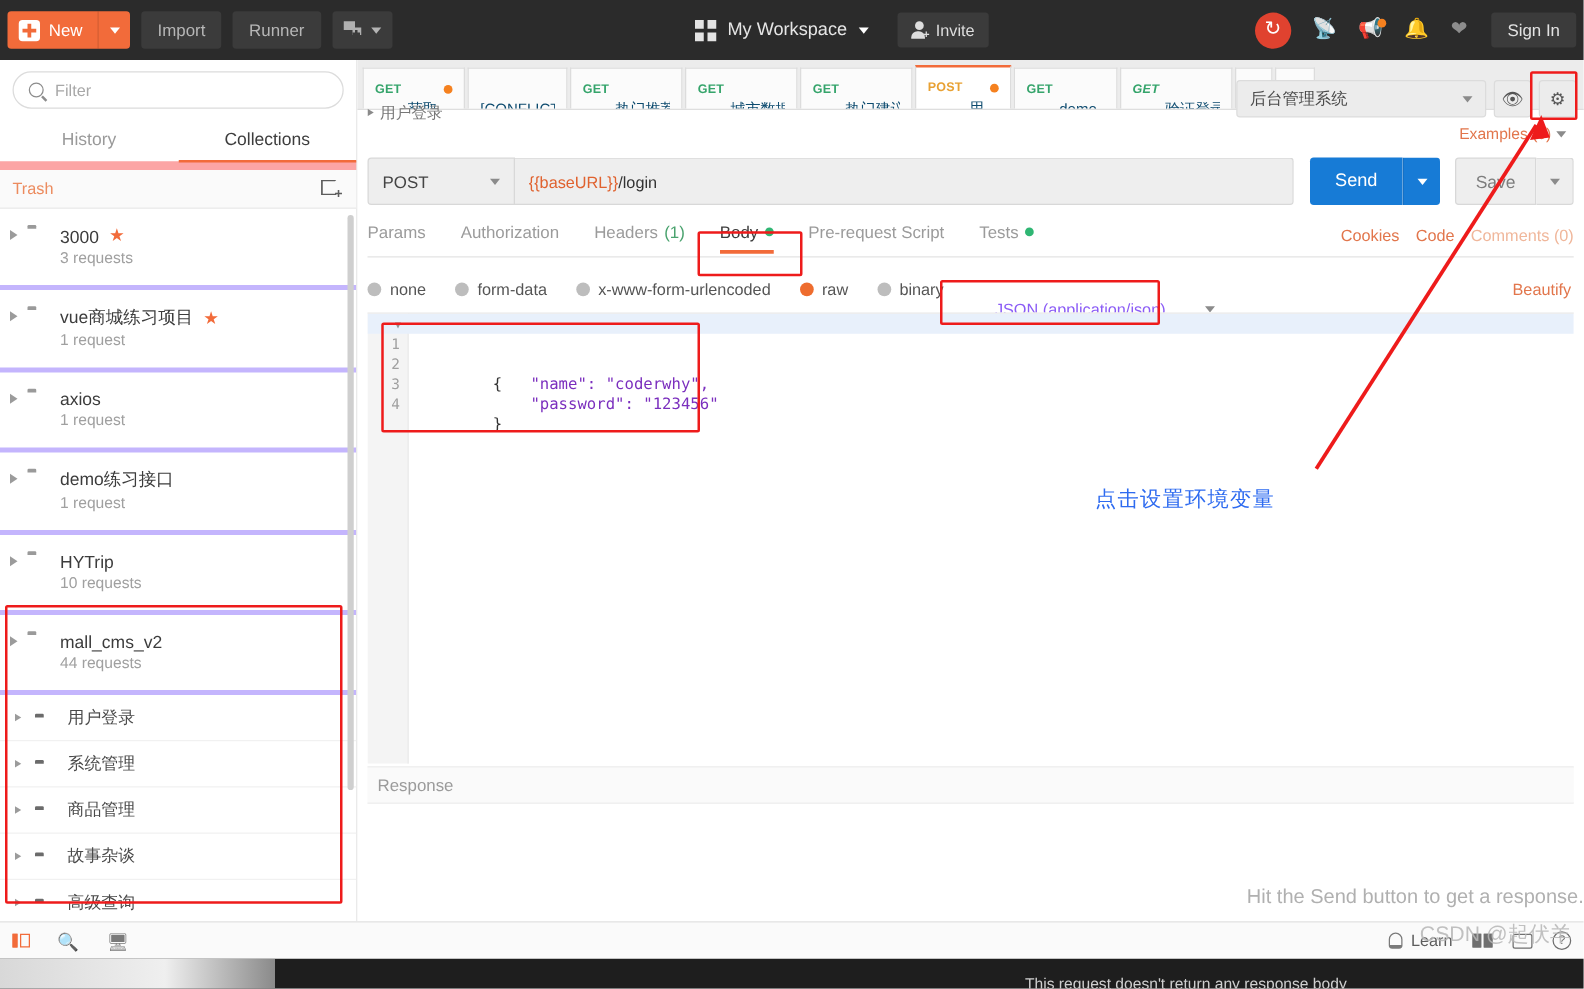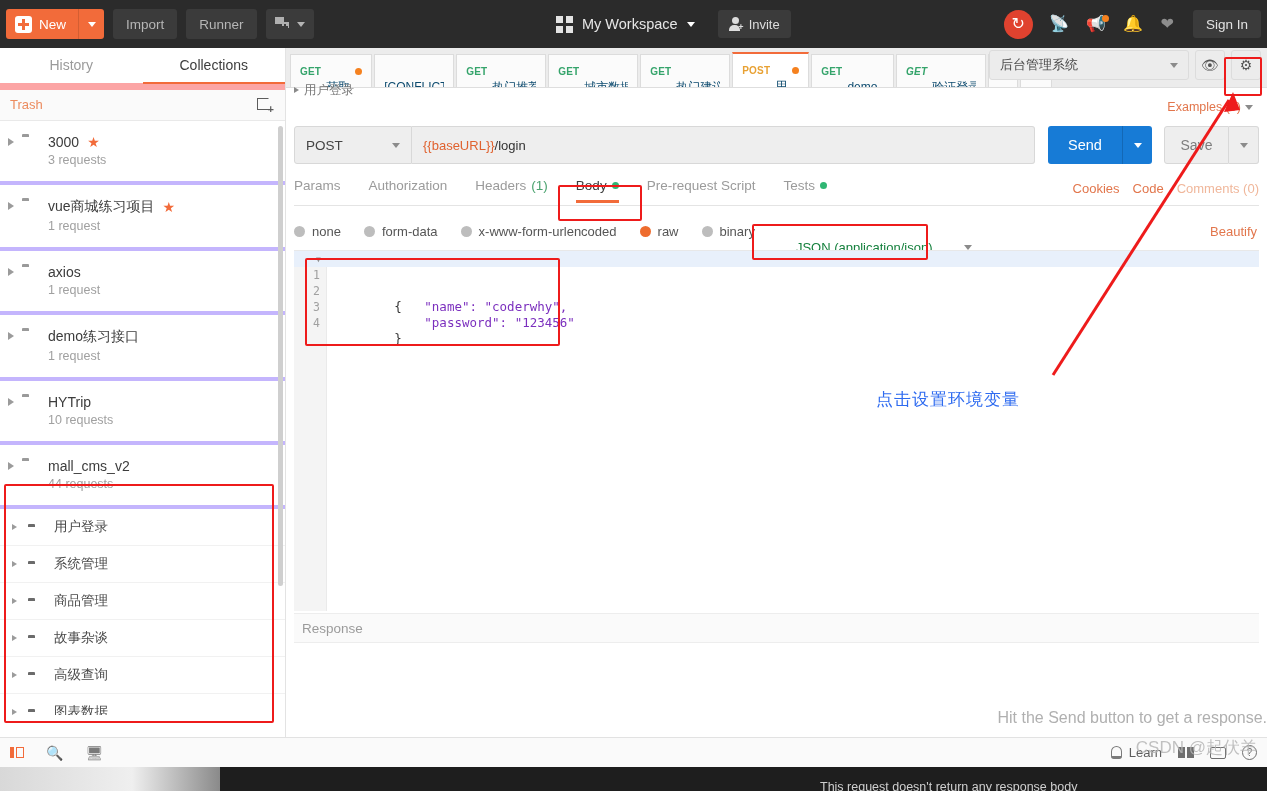--- a/index.html
+++ b/index.html
@@ -202,21 +202,21 @@
     color: #6a6a6a; font-size: 18px; background: #fbfbfb; border: 1px solid #dcdcdc;
     border-bottom: none; margin-right: 2px;
   }
   .tab-more {
     width: 32px; height: 33px; display: flex; align-items: center; justify-content: center;
     color: #555; font-size: 16px; letter-spacing: 1px; background: #fbfbfb;
     border: 1px solid #dcdcdc; border-bottom: none;
   }
 
   .env-wrap {
-    position: absolute; right: 6px; top: 2px; display: flex; align-items: center; gap: 6px;
+    position: absolute; right: 6px; top: 16px; display: flex; align-items: center; gap: 6px;
   }
   .env-sel {
     width: 200px; height: 30px; background: #ececec; border: 1px solid #dcdcdc;
     border-radius: 3px; display: flex; align-items: center; justify-content: space-between;
     padding: 0 10px; font-size: 13px; color: #4a4a4a;
   }
   .eye-btn, .gear-btn {
     width: 30px; height: 30px; background: #ececec; border: 1px solid #dcdcdc;
     border-radius: 3px; display: flex; align-items: center; justify-content: center;
     color: #555; font-size: 14px;
@@ -293,21 +293,21 @@
   .right-links .lk.dim { color: #f0b79b; }
 
   .bodyopts {
     position: absolute; top: 168px; left: 8px; right: 8px; height: 30px;
     display: flex; align-items: center;
   }
   .radio-opt { display: flex; align-items: center; gap: 7px; margin-right: 23px; font-size: 13px; color: #555; }
   .radio-dot { width: 11px; height: 11px; border-radius: 50%; background: #bdbdbd; }
   .radio-dot.on { background: #ee6c2e; }
   .json-sel {
-    display: flex; align-items: center; gap: 32px; font-size: 13px; color: #15803d;
+    display: flex; align-items: center; gap: 32px; font-size: 13px; color: #8b5cf6;
     margin-left: 10px; padding: 4px 8px; margin-top: 32px;
   }
   .beautify { position: absolute; right: 2px; font-size: 13px; color: #e2764c; }
 
   .editor {
     position: absolute; top: 202px; left: 8px; right: 8px; bottom: 136px;
     background: #fff; border-top: 1px solid #e8e8e8; overflow: hidden;
   }
   .gutter {
     position: absolute; left: 0; top: 0; width: 33px; height: 100%;
@@ -426,20 +426,26 @@
       <span class="sync-ic">↻</span>
       <span class="gray-ic">📡</span>
       <span class="gray-ic">📢<span class="dot"></span></span>
       <span class="gray-ic">🔔</span>
       <span class="gray-ic">❤</span>
       <span class="signin-btn">Sign In</span>
     </div>
   </div>
 
   <div class="sidebar">
+    <div class="filter-row">
+      <div class="filter-box">
+        <span class="mag"></span>
+        <span class="filter-ph">Filter</span>
+      </div>
+    </div>
 
     <div class="tabs-sb">
       <div class="tab-sb">History</div>
       <div class="tab-sb active">Collections</div>
     </div>
 
     <div class="trash-row">
       <span class="trash-lbl">Trash</span>
       <span class="newfolder-ic">
         <span class="sq"></span>

